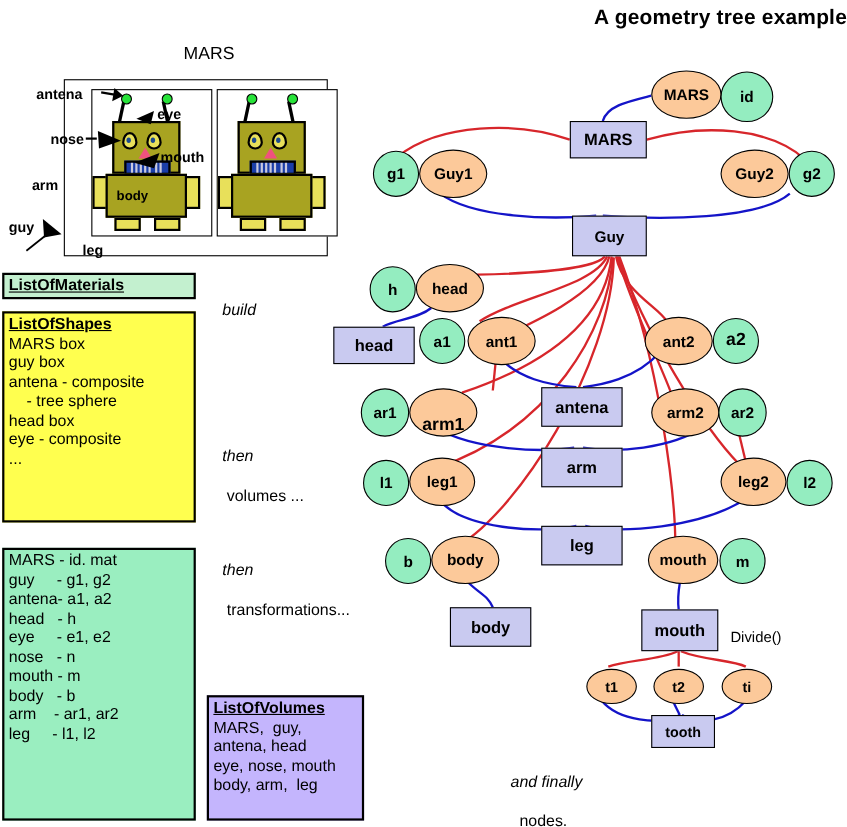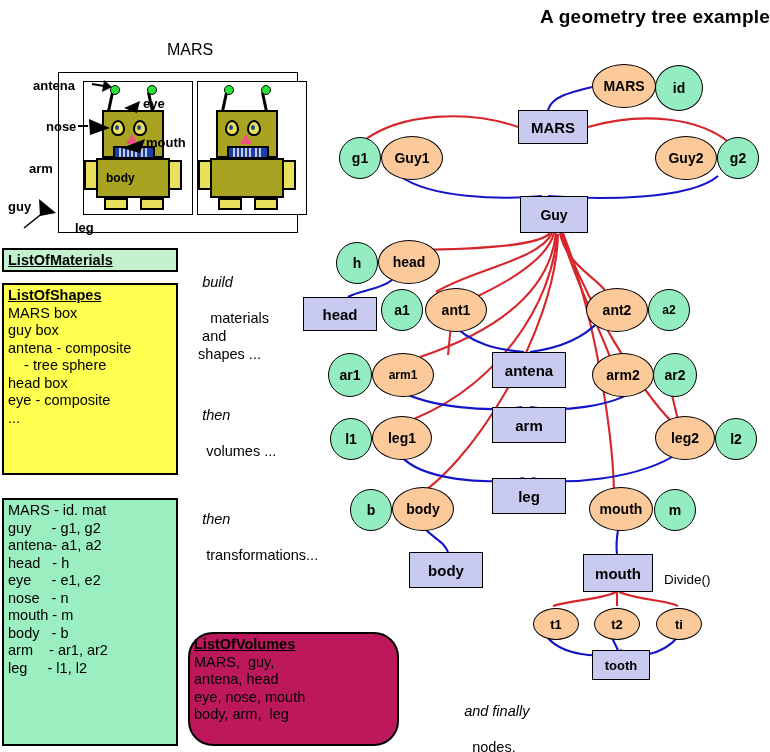--- a/index.html
+++ b/index.html
@@ -34,21 +34,21 @@
   .bodytext{position:absolute;font-size:12px;font-weight:bold;color:#000;}
 
   
   .listbox{position:absolute;border:2px solid #000;box-sizing:border-box;
            font-size:14.5px;line-height:17.5px;padding:2px 4px 3px 4px;}
   .lb-title{font-weight:bold;text-decoration:underline;display:block;white-space:nowrap;}
   .lb-line{display:block;white-space:pre;}
   #list-materials{left:2px;top:248px;width:176px;height:24px;background:#c3f0cf;padding-top:2px;}
   #list-shapes{left:2px;top:283px;width:176px;height:192px;background:#ffff4f;}
   #list-matrices{left:2px;top:498px;width:176px;height:248px;background:#9aeec0;}
-  #list-volumes{left:188px;top:632px;width:211px;height:114px;background:#be185d;border-radius:25px;}
+  #list-volumes{left:188px;top:632px;width:143px;height:114px;background:#c4b5fd;}
 
   
   .annot{position:absolute;font-size:14.5px;line-height:18px;white-space:pre;}
   .annot i{font-style:italic;}
 
   
   svg#edges{position:absolute;left:0;top:0;width:770px;height:752px;pointer-events:none;}
   .node{position:absolute;box-sizing:border-box;display:flex;align-items:center;justify-content:center;
         font-weight:bold;color:#000;border:1.2px solid #000;}
   .n-ellipse{background:#fcc99a;border-radius:50%;}
@@ -178,23 +178,20 @@
   <div class="listbox" id="list-volumes">
     <span class="lb-title">ListOfVolumes</span>
     <span class="lb-line">MARS,  guy,</span>
     <span class="lb-line">antena, head</span>
     <span class="lb-line">eye, nose, mouth</span>
     <span class="lb-line">body, arm,  leg</span>
   </div>
 
   <div class="annot abs" style="left:186px;top:255px;">
     <i>build</i><br>
-    <span>  materials
-    and
-   shapes ...</span>
   </div>
   <div class="annot abs" style="left:186px;top:388px;">
     <i>then</i><br>
     <span> volumes ...</span>
   </div>
   <div class="annot abs" style="left:186px;top:492px;">
     <i>then</i><br>
     <span> transformations...</span>
   </div>
   <div class="annot abs" style="left:448px;top:684px;">
@@ -290,27 +287,27 @@
       </div>
       <div class="node n-circle" style="left: 381px; top: 289px; width: 42px; height: 42px; font-size: 14px;">
         <span>a1</span>
       </div>
       <div class="node n-ellipse" style="left: 425px; top: 288px; width: 62px; height: 44px; font-size: 14px;">
         <span>ant1</span>
       </div>
       <div class="node n-ellipse" style="left: 586px; top: 288px; width: 62px; height: 44px; font-size: 14px;">
         <span>ant2</span>
       </div>
-      <div class="node n-circle" style="left: 648px; top: 289px; width: 42px; height: 42px; font-size: 12px; align-items: center;">
+      <div class="node n-circle" style="left: 648px; top: 289px; width: 42px; height: 42px; font-size: 16px; align-items: center;">
         <span>a2</span>
       </div>
       <div class="node n-circle" style="left: 328px; top: 353px; width: 44px; height: 44px; font-size: 14px;">
         <span>ar1</span>
       </div>
-      <div class="node n-ellipse" style="left: 372px; top: 353px; width: 62px; height: 44px; font-size: 12px;">
+      <div class="node n-ellipse" style="left: 372px; top: 353px; width: 62px; height: 44px; font-size: 16px; align-items: flex-end;">
         <span>arm1</span>
       </div>
       <div class="node n-rect" style="left: 492px; top: 352px; width: 74px; height: 36px; font-size: 15px;">
         <span>antena</span>
       </div>
       <div class="node n-ellipse" style="left: 592px; top: 353px; width: 62px; height: 44px; font-size: 14px;">
         <span>arm2</span>
       </div>
       <div class="node n-circle" style="left: 653px; top: 353px; width: 44px; height: 44px; font-size: 14px;">
         <span>ar2</span>

